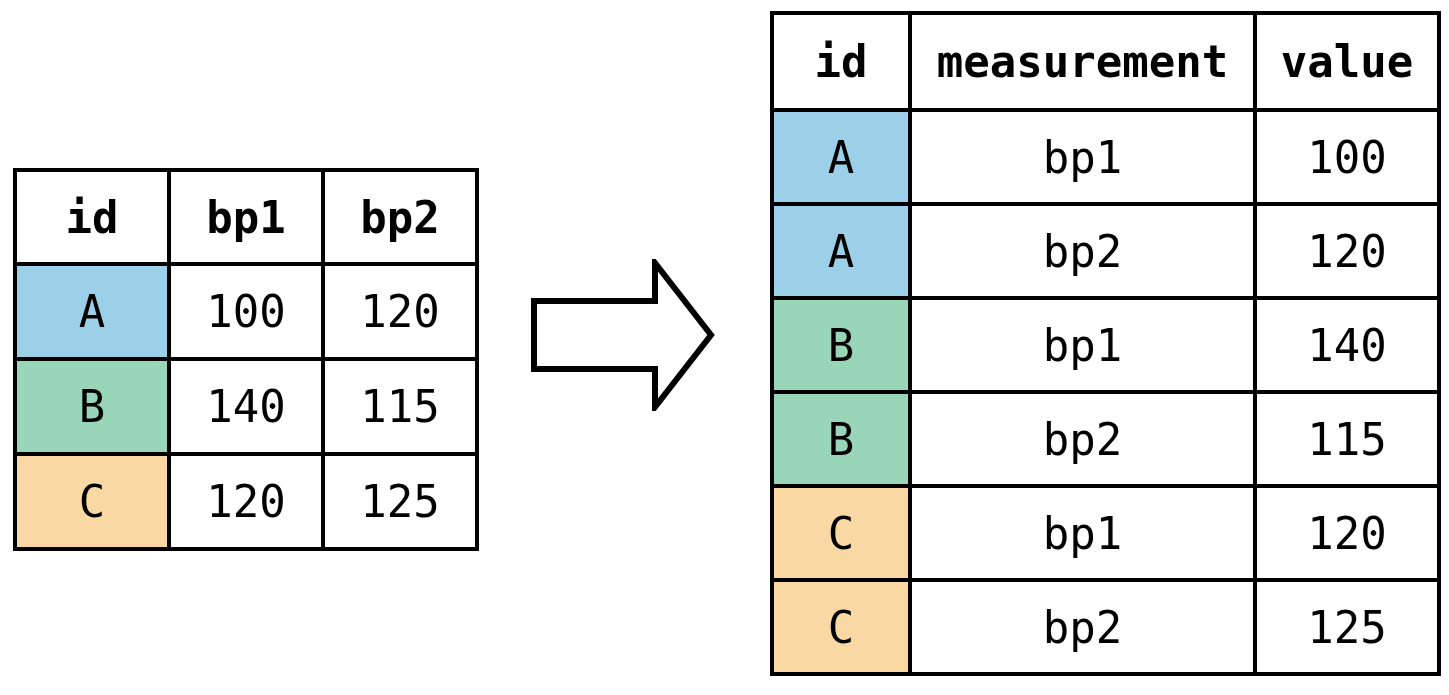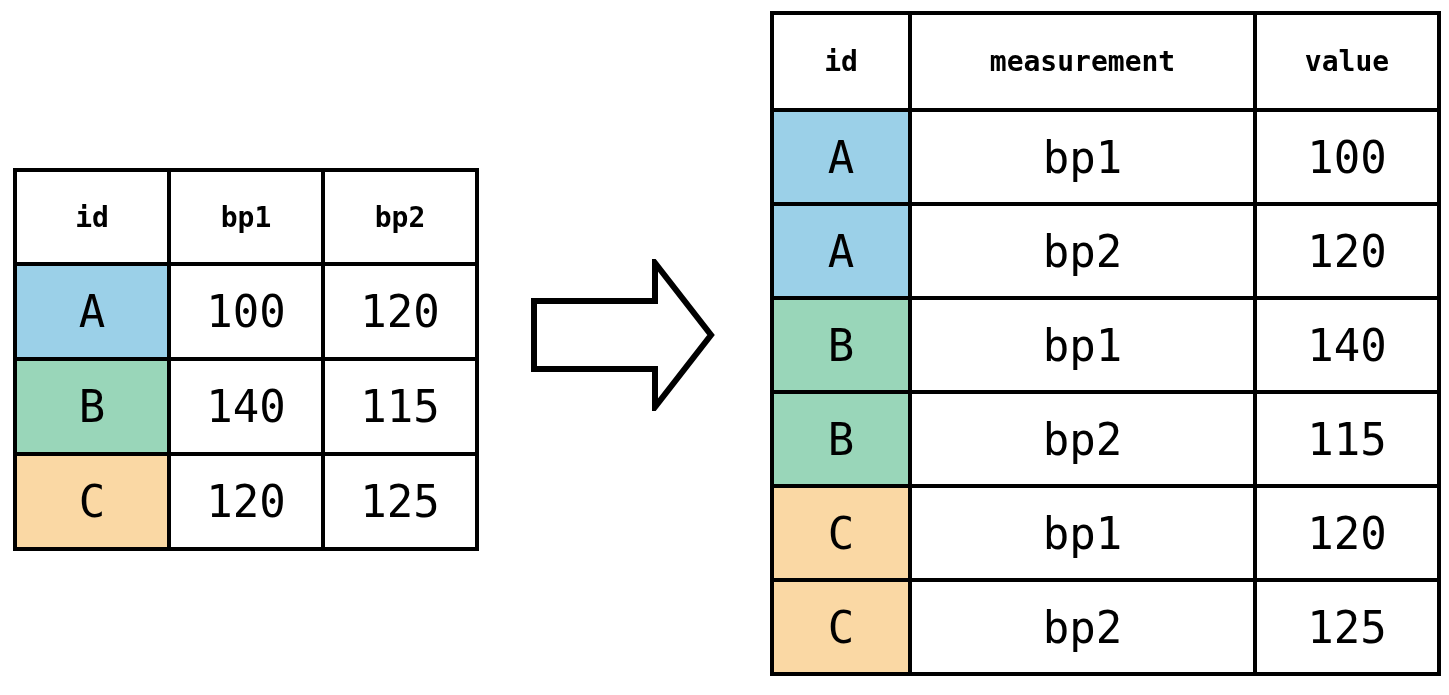--- a/index.html
+++ b/index.html
@@ -25,21 +25,21 @@
   th, td {
     border: 4px solid var(--table_border, #000);
     text-align: center;
     vertical-align: middle;
     font-size: 44px;
     padding: 0;
     overflow: hidden;
   }
   th {
     font-weight: bold;
-    font-size: 28px;
+    font-size: 44px;
   }
   
   .wide-table { left: 13px; top: 168px; }
   .wide-table col { width: 154px; }
   .wide-table th { height: 90px; }
   .wide-table td { height: 91px; }
   
   .long-table { left: 770px; top: 11px; }
   .long-table col.col-id { width: 138px; }
   .long-table col.col-measurement { width: 345px; }

